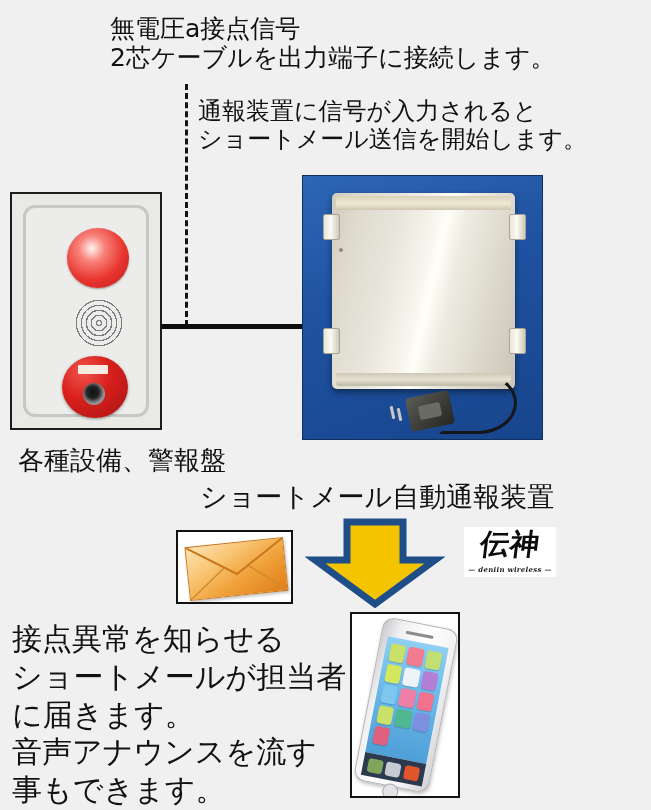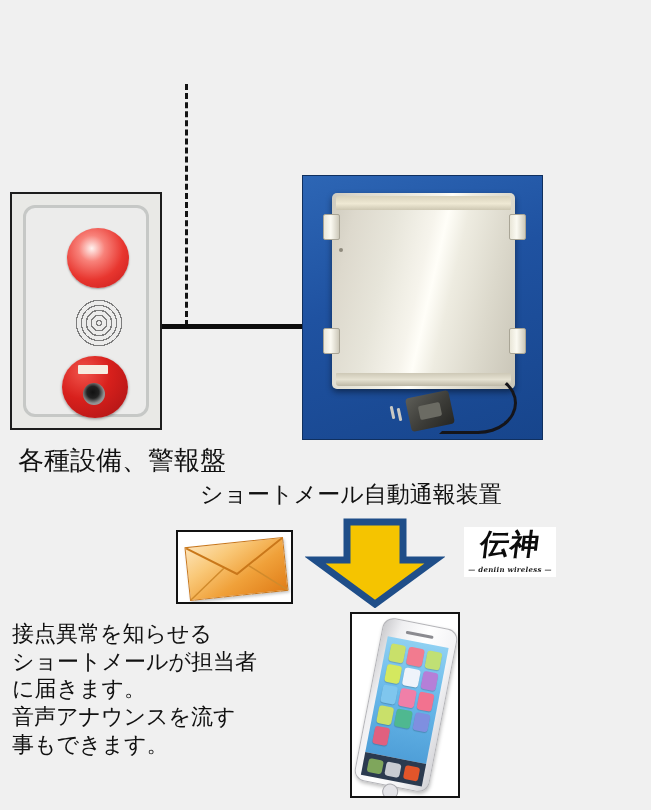--- a/index.html
+++ b/index.html
@@ -40,27 +40,27 @@
     font-size: 24px;
   }
   #caption-panel {
     left: 18px;
     top: 445px;
     font-size: 26px;
   }
   #caption-device {
     left: 200px;
     top: 481px;
-    font-size: 23px;
+    font-size: 27px;
     text-align: center;
   }
   #bottom-text {
     left: 12px;
     top: 620px;
-    font-size: 22px;
+    font-size: 30px;
     line-height: 1.26;
   }
 
   
   #dashed-connector {
     position: absolute;
     left: 185px;
     top: 84px;
     width: 0px;
     height: 242px;
@@ -413,21 +413,25 @@
     border-radius: 50%;
     background: #e4e4e8;
     border: 1px solid #a9a9ae;
   }
 </style>
 </head>
 <body>
 
 <div id="canvas">
 
-
+  <div class="txt" id="headline-1">無電圧a接点信号
+2芯ケーブルを出力端子に接続します。</div>
+
+  <div class="txt" id="headline-2">通報装置に信号が入力されると
+ショートメール送信を開始します。</div>
 
   <div id="dashed-connector"></div>
   <div id="solid-connector"></div>
 
   <div id="alarm-panel">
     <div id="alarm-panel-inner">
       <div id="alarm-lamp"></div>
       <div id="alarm-speaker"></div>
       <div id="alarm-button">
         <div id="alarm-button-label"></div>

